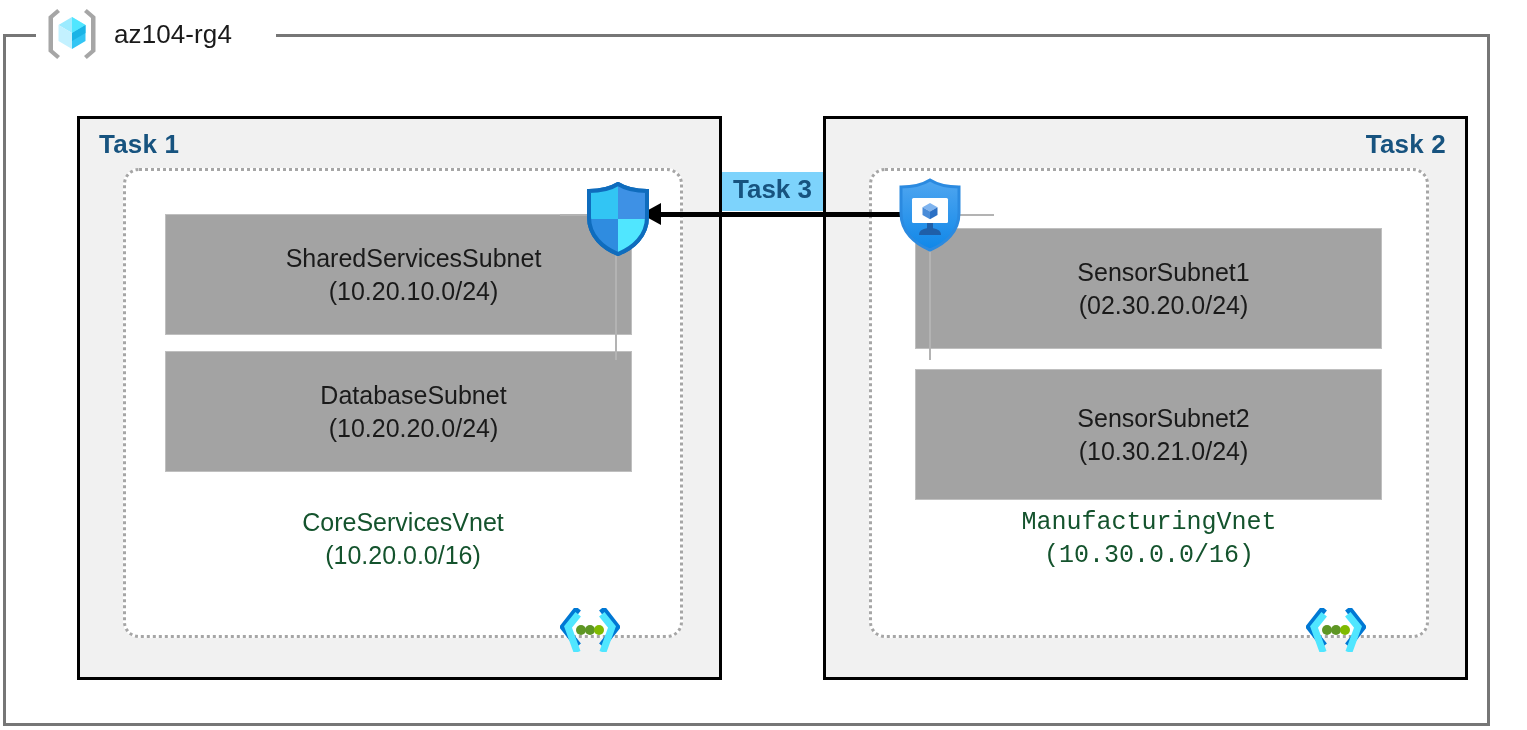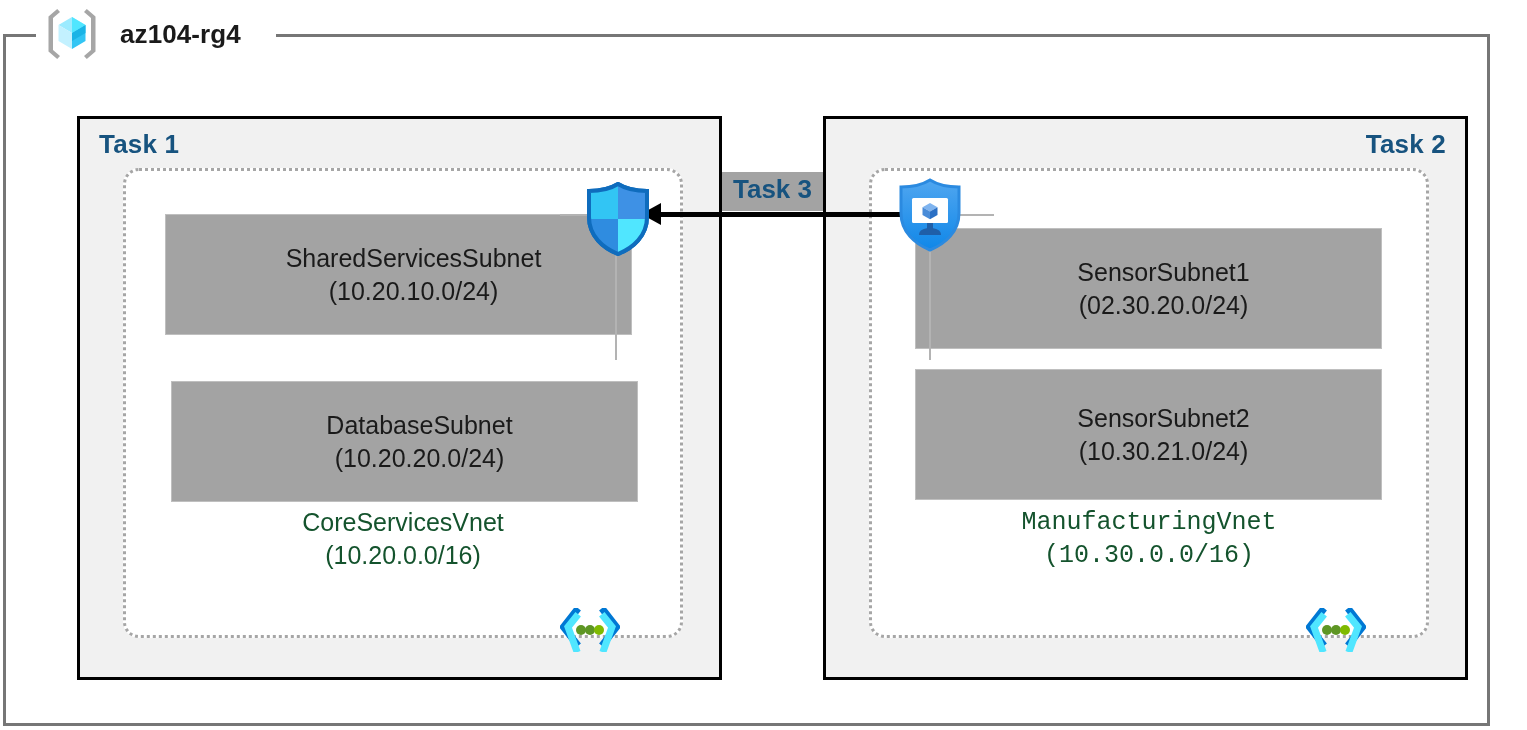--- a/index.html
+++ b/index.html
@@ -42,22 +42,21 @@
     background: #ffffff;
   }
 
   .rg-header {
     position: absolute;
     left: 44px;
     top: 6px;
     height: 56px;
     display: flex;
     align-items: center;
-    gap: 20px;
-    font-weight: bold;
+    gap: 14px;
   }
   .rg-icon {
     width: 56px;
     height: 56px;
     display: block;
   }
   .rg-name {
     font-size: 26px;
     color: #1a1a1a;
     white-space: nowrap;
@@ -123,21 +122,21 @@
     background: #a3a3a3;
     border: 1px solid #bfbfbf;
     box-sizing: border-box;
     display: flex;
     flex-direction: column;
     align-items: center;
     justify-content: center;
     padding-left: 30px;
   }
   #subnet-shared   { left: 165px; top: 214px; width: 467px; height: 121px; }
-  #subnet-database { left: 165px; top: 381px; width: 467px; height: 121px; margin-left: 6px; }
+  #subnet-database { left: 165px; top: 351px; width: 467px; height: 121px; }
   #subnet-sensor1  { left: 915px; top: 228px; width: 467px; height: 121px; }
   #subnet-sensor2  { left: 915px; top: 369px; width: 467px; height: 131px; }
 
   .subnet-name, .subnet-cidr {
     font-size: 25px;
     color: #1a1a1a;
     line-height: 1.32;
     text-align: center;
   }
 
@@ -176,21 +175,21 @@
 
   #task-3-label {
     position: absolute;
     left: 722px;
     top: 172px;
     width: 101px;
     text-align: center;
     font-size: 26px;
     font-weight: bold;
     color: #17537f;
-    background: #a3a3a3;
+    background: #7dd3fc;
     padding: 2px 0 6px 0;
     white-space: nowrap;
   }
 
   
   .sec-icon {
     position: absolute;
     width: 70px;
     height: 74px;
   }

